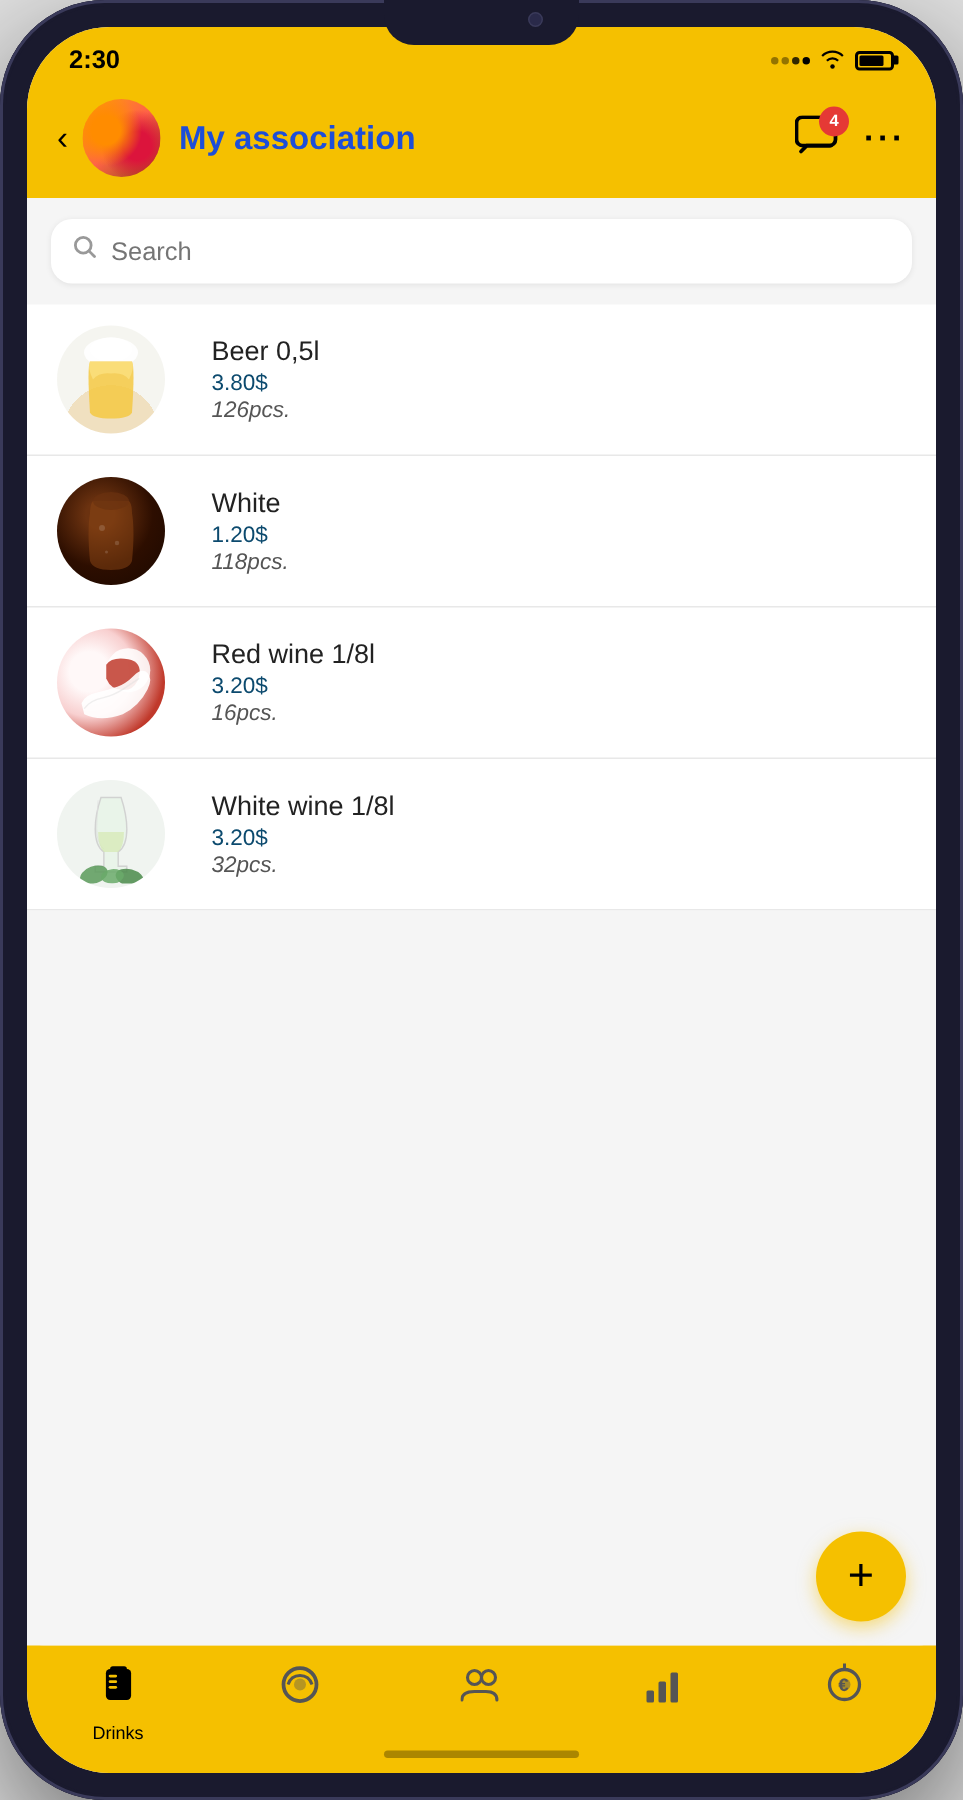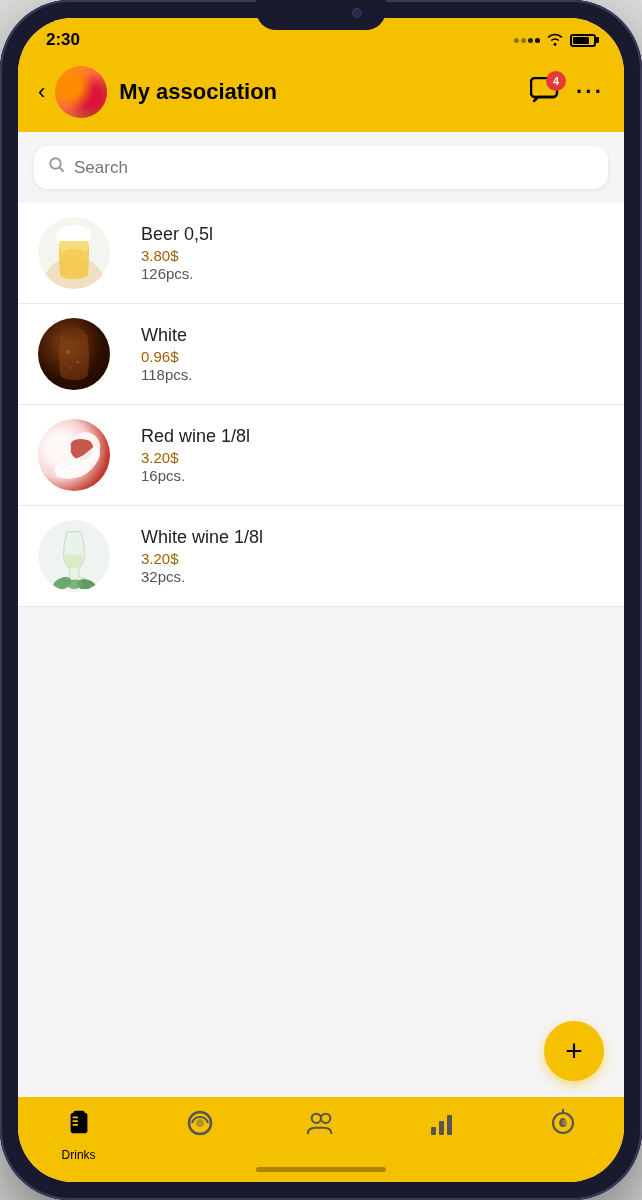--- a/index.html
+++ b/index.html
@@ -191,21 +191,21 @@
       height: 100%;
       background: 
         radial-gradient(circle at 30% 40%, #ff8c00 20%, transparent 50%),
         radial-gradient(circle at 70% 60%, #dc143c 20%, transparent 50%),
         linear-gradient(135deg, #ffa500, #ff6347, #8b4513);
     }
 
     .header-title {
       font-size: 22px;
       font-weight: 700;
-      color: #000000;
+      color: #1d4ed8;
       margin-left: 12px;
       flex: 1;
     }
 
     .header-actions {
       display: flex;
       align-items: center;
       gap: 16px;
     }
 
@@ -316,27 +316,28 @@
 
     .product-name {
       font-size: 18px;
       font-weight: 500;
       color: #222;
       margin-bottom: 2px;
     }
 
     .product-price {
       font-size: 15px;
-      color: #a16207;
+      color: #0c4a6e;
       margin-bottom: 1px;
     }
 
     .product-qty {
       font-size: 15px;
       color: #555;
+      font-style: italic;
     }
 
     
     .empty-space {
       flex: 1;
       background: #f5f5f5;
       min-height: 200px;
     }
 
     
@@ -509,21 +510,21 @@
             <svg width="44" height="60" viewBox="0 0 44 60">
               <path d="M10 10 Q8 12 8 18 Q6 30 8 50 Q10 56 22 56 Q34 56 36 50 Q38 30 36 18 Q36 12 34 10 Z" fill="#8B4513" opacity="0.5"></path>
               <ellipse cx="22" cy="10" rx="12" ry="6" fill="#6b3210" opacity="0.7"></ellipse>
               <circle cx="16" cy="28" r="2" fill="white" opacity="0.15"></circle>
               <circle cx="26" cy="38" r="1.5" fill="white" opacity="0.15"></circle>
               <circle cx="19" cy="44" r="1" fill="white" opacity="0.15"></circle>
             </svg>
           </div>
           <div class="product-info">
             <div class="product-name">White</div>
-            <div class="product-price">0.96$</div>
+            <div class="product-price">1.20$</div>
             <div class="product-qty">118pcs.</div>
           </div>
         </div>
 
         <div class="product-item">
           <div class="product-image" style="background: radial-gradient(circle at 30% 40%, #fff8f8 20%, #f8d0d0 45%, #c0392b 75%);">
             <svg width="55" height="55" viewBox="0 0 60 55">
               <ellipse cx="42" cy="18" rx="16" ry="16" fill="white" opacity="0.85"></ellipse>
               <path d="M26 14 Q30 8 42 10 Q52 12 50 22 Q48 30 42 32 Q30 34 26 24 Z" fill="#c0392b" opacity="0.85"></path>
               <path d="M8 42 Q10 36 20 34 Q28 32 34 30 Q40 28 46 22 Q52 16 56 20 Q60 24 56 32 Q50 44 38 50 Q22 56 10 50 Z" fill="white" opacity="0.9"></path>

